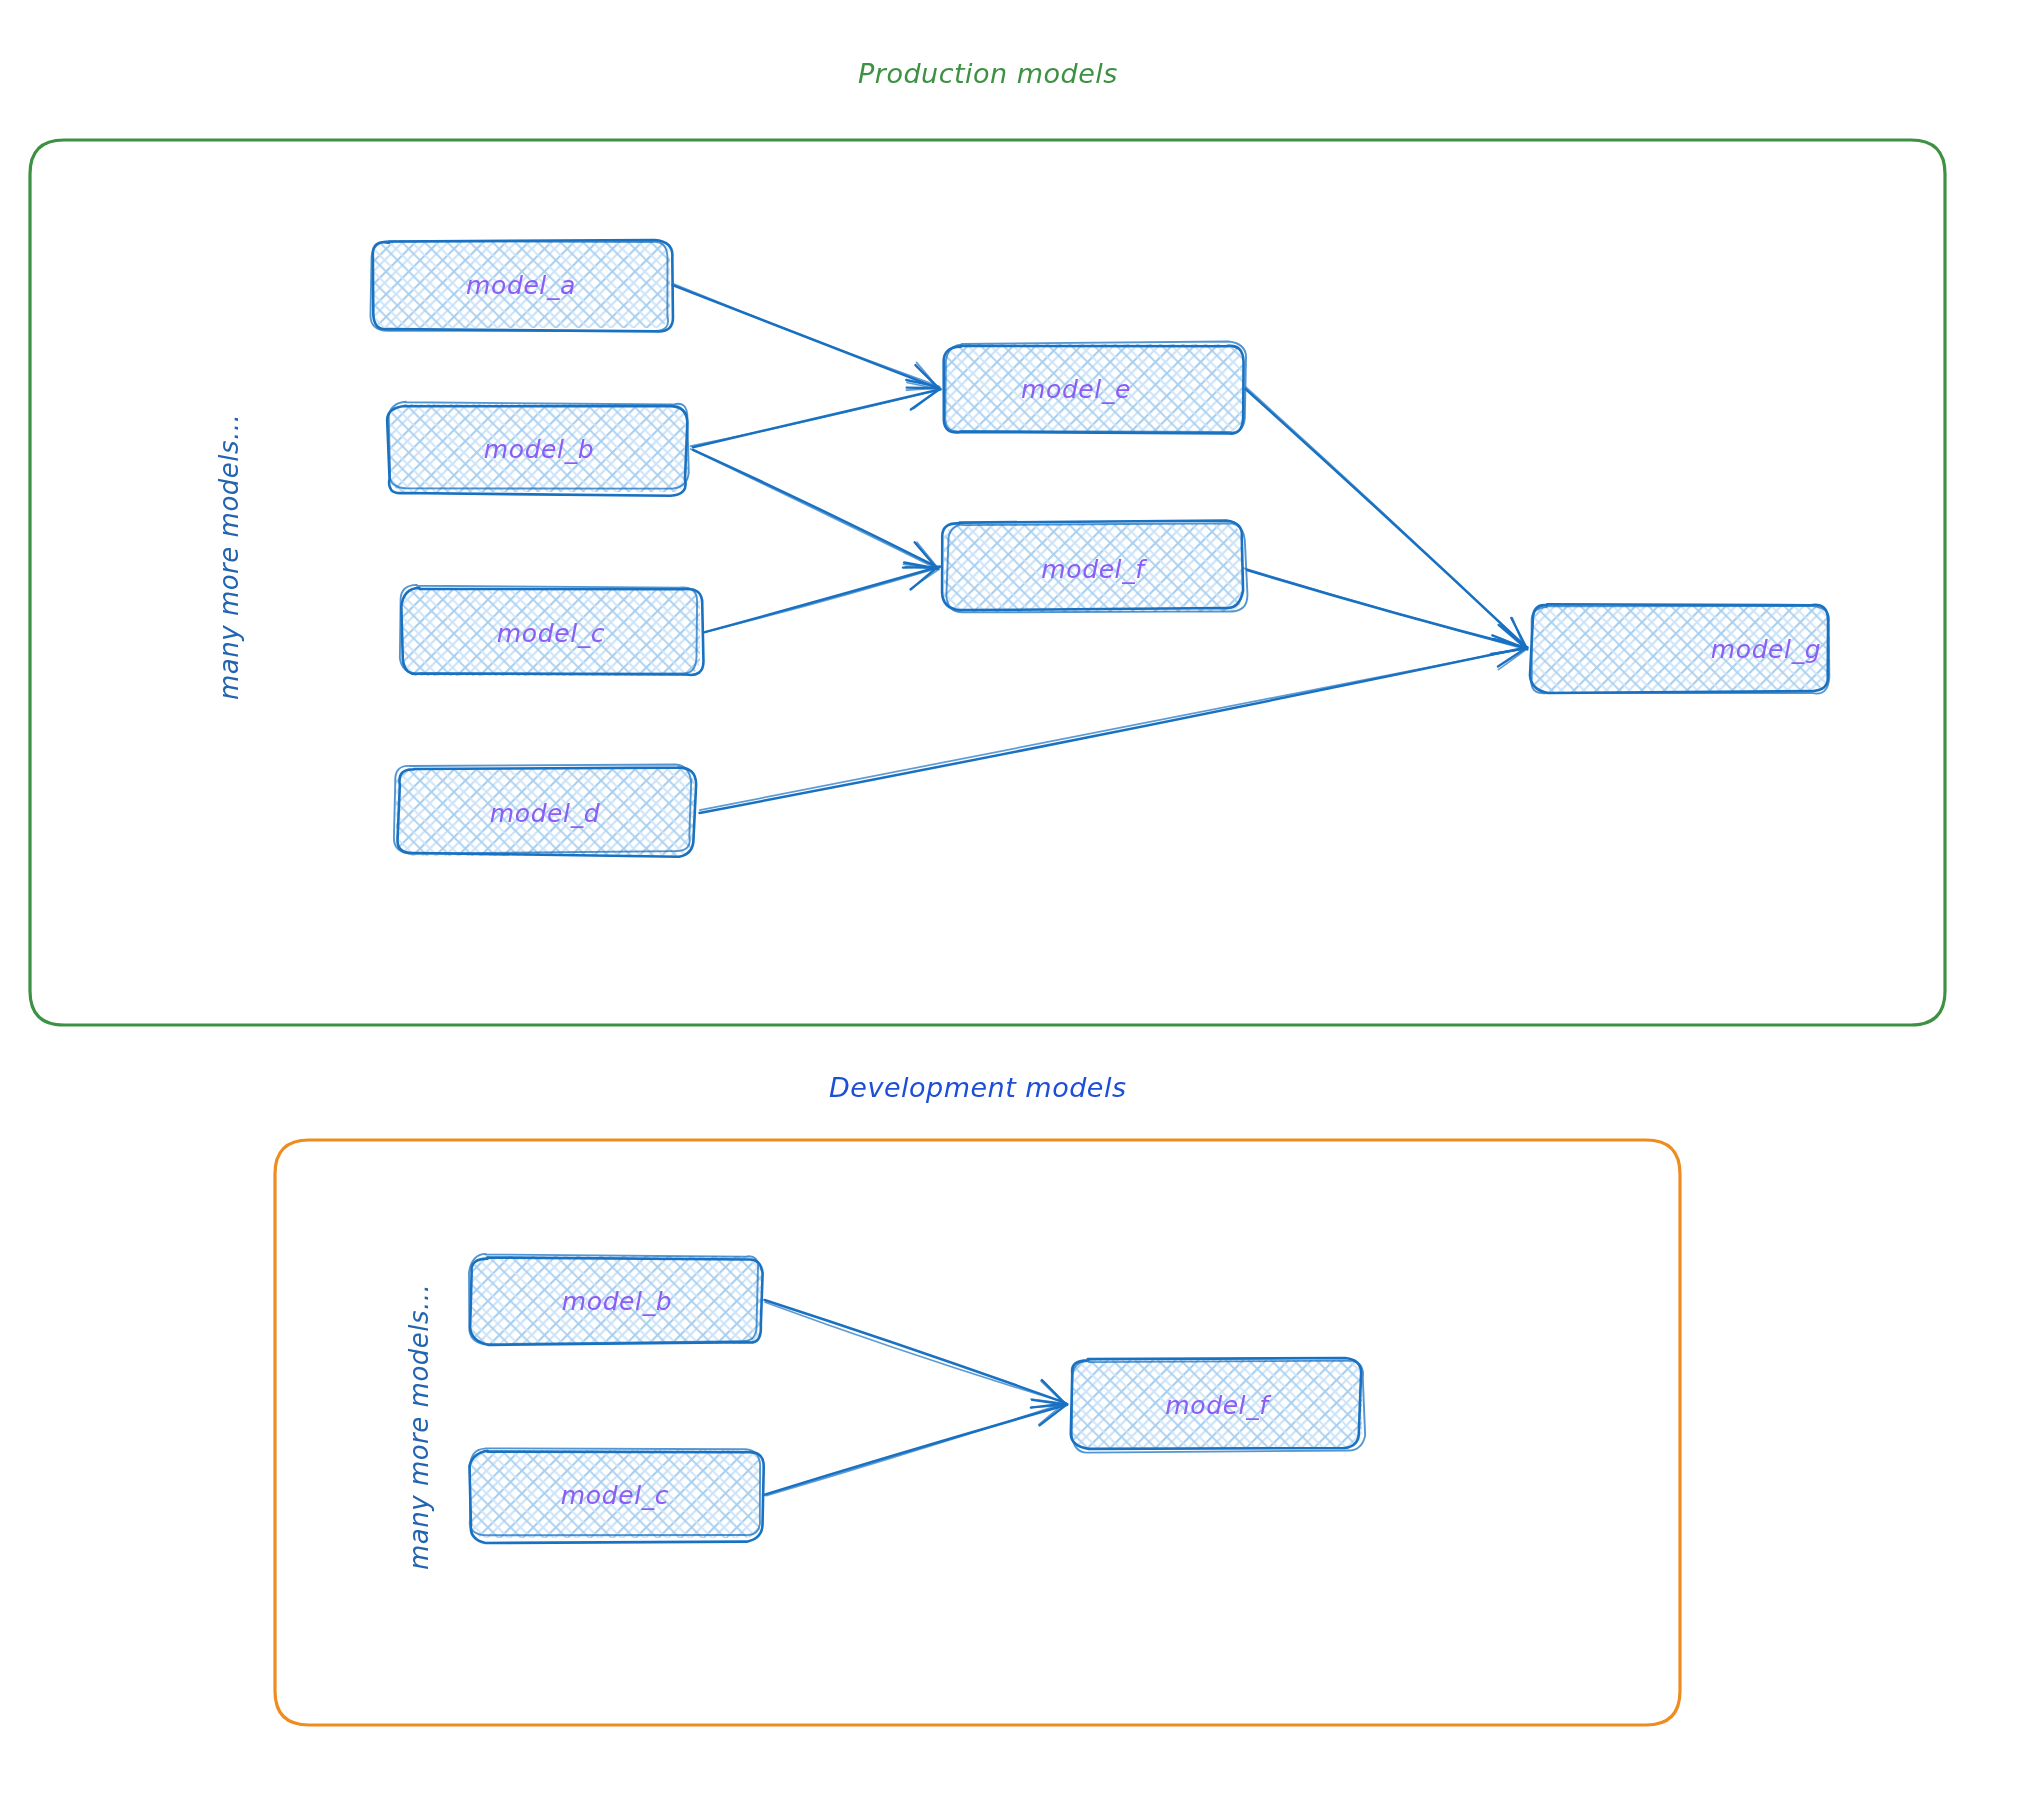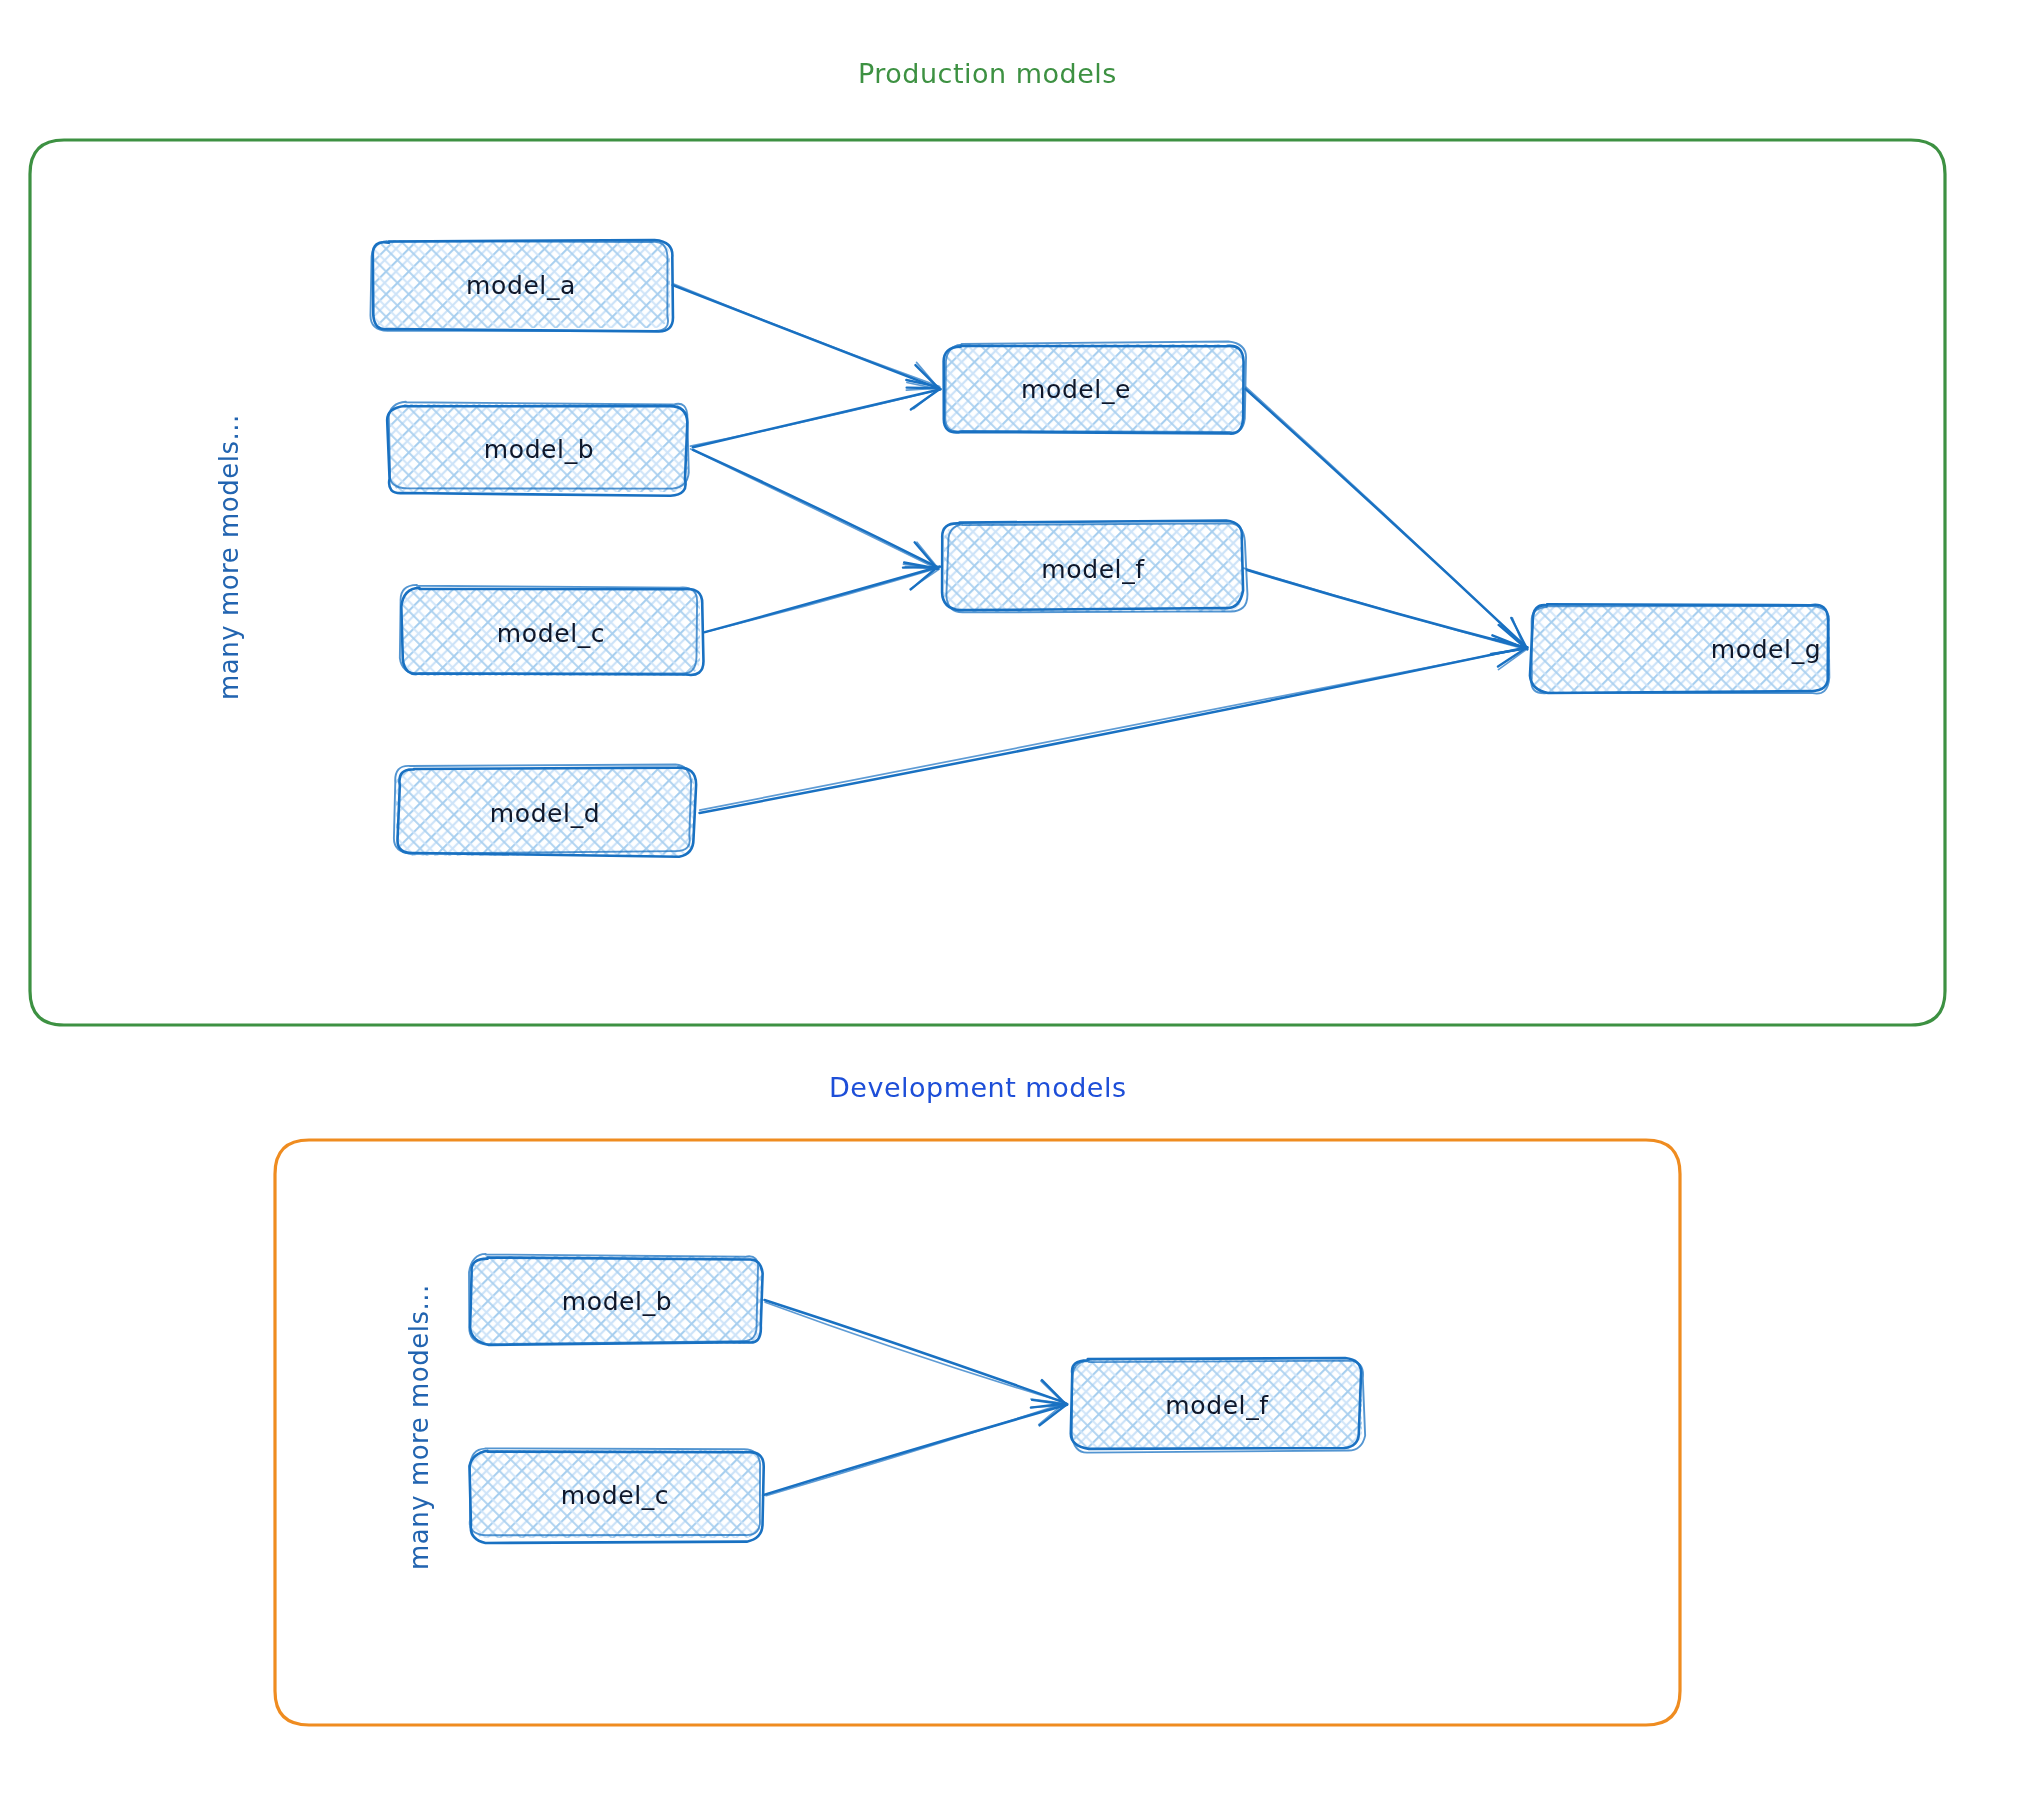--- a/index.html
+++ b/index.html
@@ -1,37 +1,37 @@
 <!DOCTYPE html>
 <html><head>
 <meta charset="utf-8">
 <title>Model lineage diagram</title>
 <style>
   html,body{margin:0;padding:0;background:#ffffff;}
   body{
     width:2024px;height:1818px;position:relative;overflow:hidden;
     font-family:"DejaVu Sans","Liberation Sans",sans-serif;
   }
-  .canvas{position:absolute;inset:0;}
+  .canvas{position:absolute;inset:0;font-style:italic;}
   svg.layer{position:absolute;left:0;top:0;width:2024px;height:1818px;overflow:visible;}
   .grp-title{
     position:absolute;white-space:nowrap;
     font-family:"DejaVu Sans","Liberation Sans",sans-serif;
     font-size:27px;font-weight:400;letter-spacing:.5px;
   }
   .grp-title.prod{color:#3d9142;}
   .grp-title.dev{color:#1d4ed8;}
   .side-label{
     position:absolute;white-space:nowrap;color:#2264b0;
     font-family:"DejaVu Sans","Liberation Sans",sans-serif;
     font-size:26px;letter-spacing:.5px;
     transform-origin:0 0;transform:rotate(-90deg);
   }
   .node-label{
-    position:absolute;white-space:nowrap;color:#0f172a;
+    position:absolute;white-space:nowrap;color:#8b5cf6;
     font-family:"DejaVu Sans","Liberation Sans",sans-serif;
     font-size:25px;letter-spacing:.6px;
     transform:translate(-50%,-50%);pointer-events:none;
   }
 </style>
 </head>
 <body>
 
 <div class="canvas">
 

